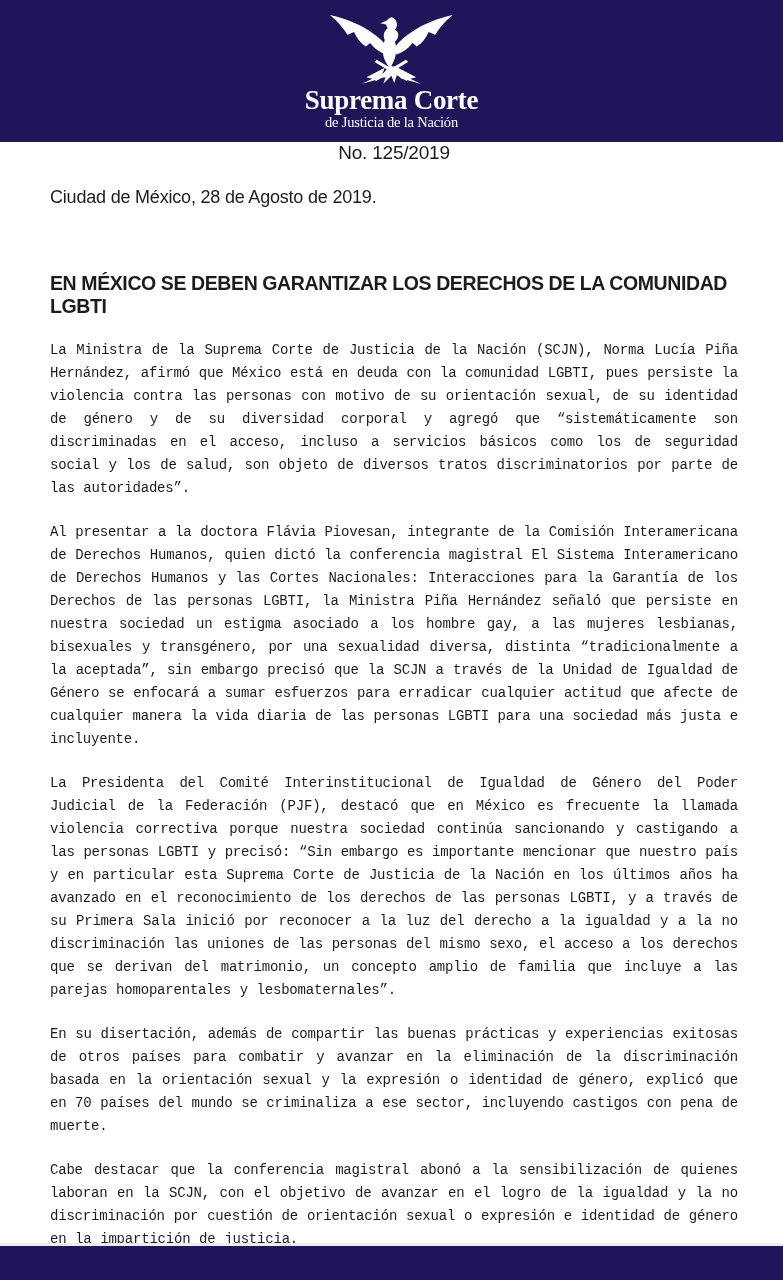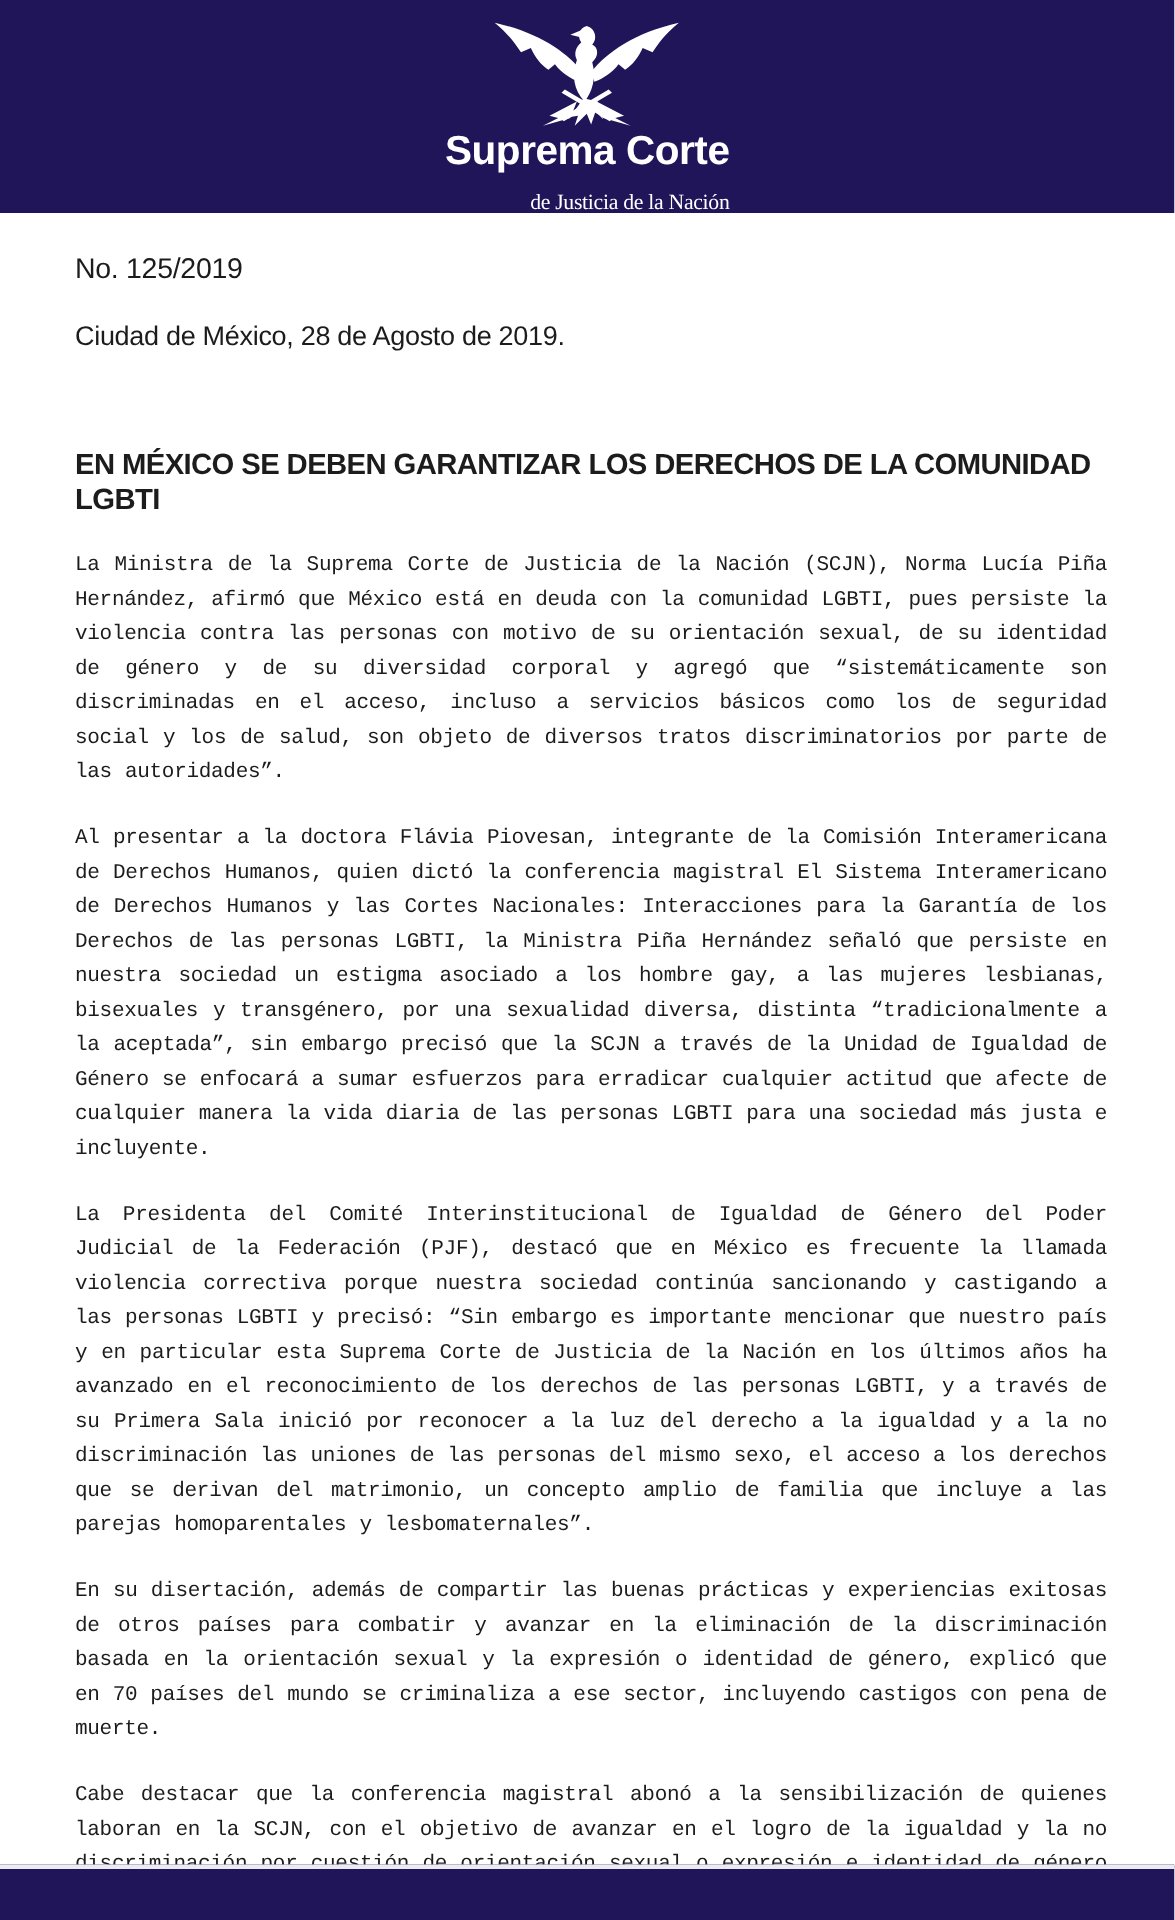--- a/index.html
+++ b/index.html
@@ -23,38 +23,36 @@
     background:var(--navy);
     position:relative;
   }
   .logo-block{
     position:absolute;left:50%;top:10px;
     transform:translateX(-50%);
     text-align:center;color:#ffffff;
   }
   .eagle{display:block;margin:0 auto;}
   .org-name{
-    font-family:Liberation Sans, sans-serif;
+    font-family:Liberation Serif, serif;
     font-weight:700;font-size:27px;line-height:1.05;
     letter-spacing:-0.3px;
     text-align:right;
   }
   .org-subtitle{
     font-family:"Liberation Serif", serif;
-    font-size:14.5px;line-height:1.1;margin-top:14px;
+    font-size:14.5px;line-height:1.1;margin-top:1px;
     letter-spacing:-0.2px;
-    text-align:right;
   }
   
   .content{
     padding:0 45px 0 50px;
   }
   .doc-number{
-    margin-top:27px;
-    text-align:left;
+    text-align:center;
     font-size:19px;
     letter-spacing:-0.2px;
   }
   .dateline{
     margin-top:23px;
     text-align:left;
     font-size:18px;
     letter-spacing:-0.2px;
   }
   .headline{

